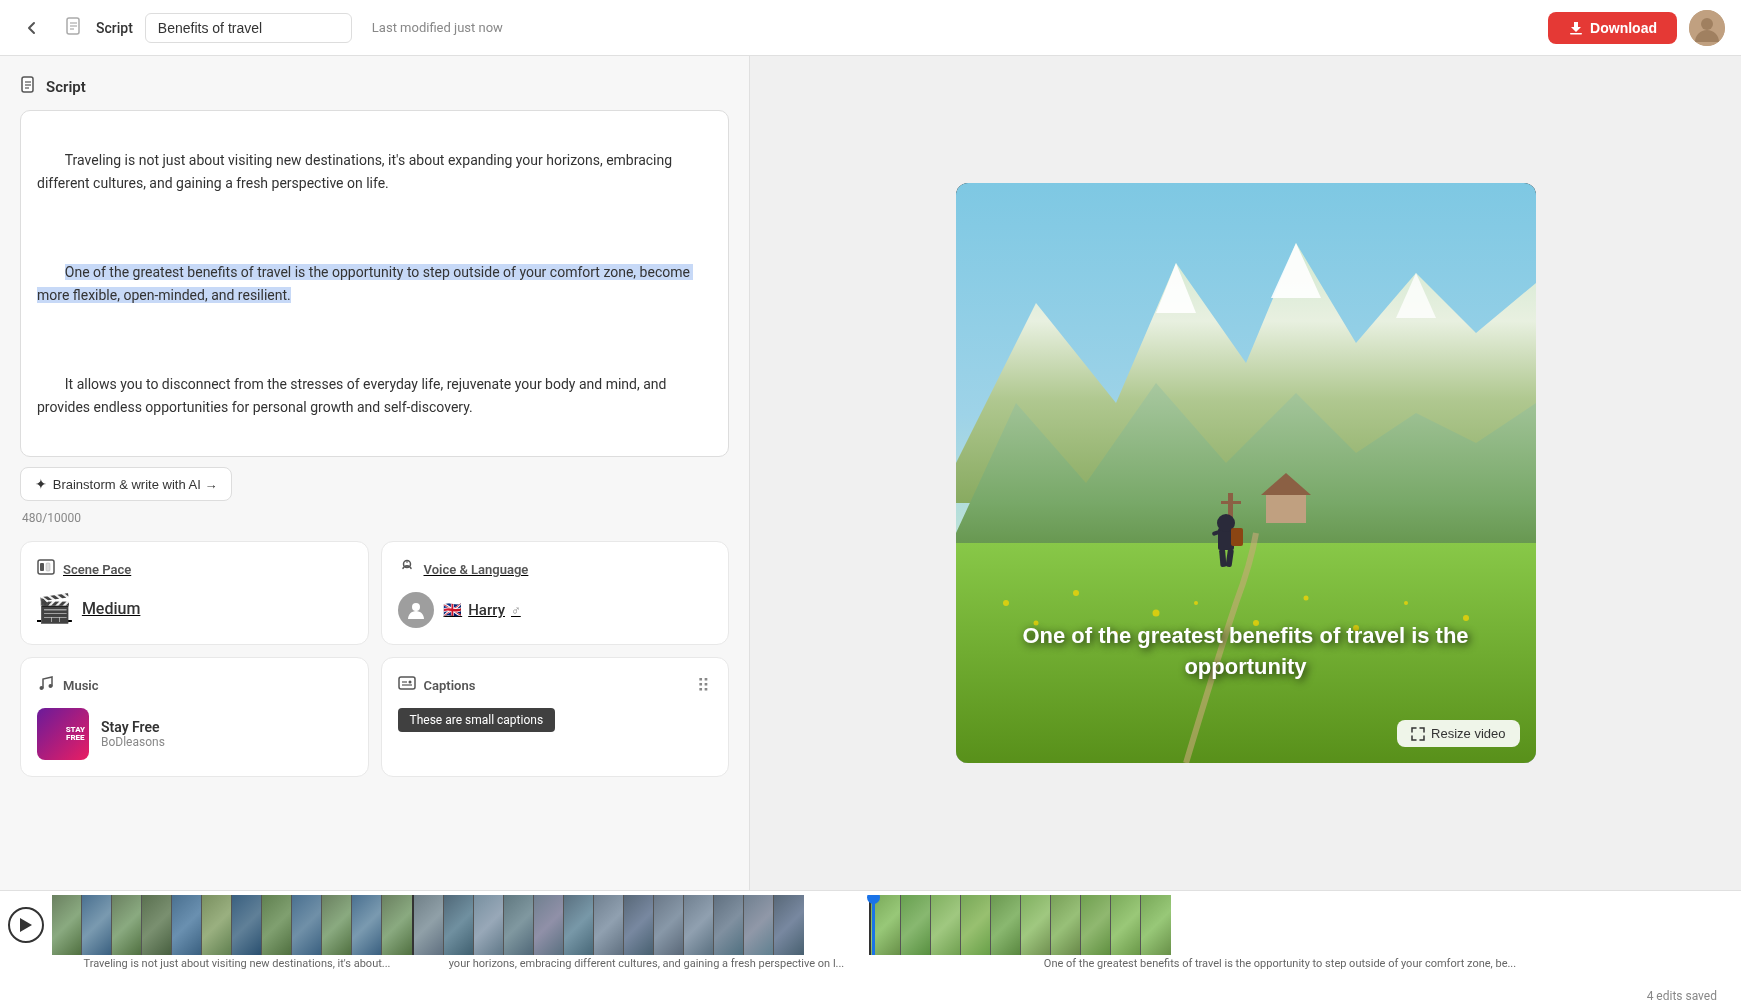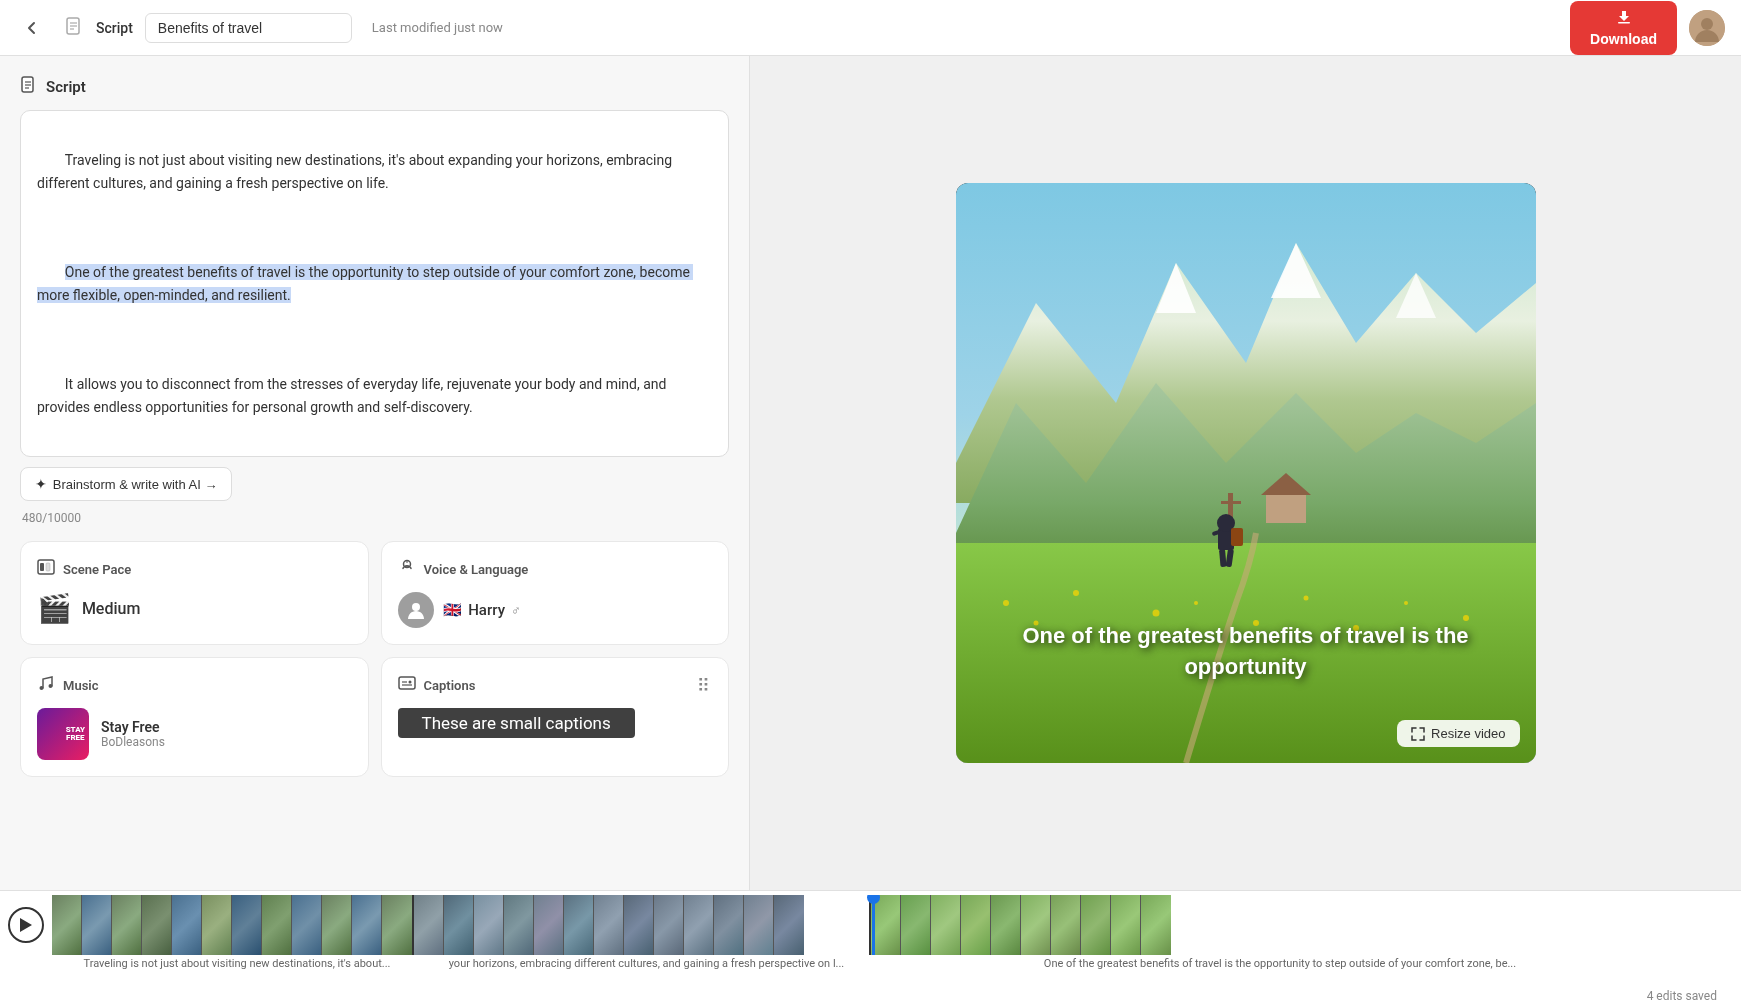--- a/index.html
+++ b/index.html
@@ -19,21 +19,21 @@
     #header .script-label { font-size: 14px; color: #333; font-weight: 500; }
     #header .title-input {
       border: 1px solid #ddd; border-radius: 6px; padding: 6px 12px;
       font-size: 14px; color: #333; outline: none; min-width: 200px;
     }
     #header .modified-text { font-size: 13px; color: #888; margin-left: 8px; }
     #header .spacer { flex: 1; }
     #header .download-btn {
       background: #e53935; color: #fff; border: none; border-radius: 8px;
       padding: 8px 20px; font-size: 14px; font-weight: 600; cursor: pointer;
-      display: flex; align-items: center; gap: 6px; flex-direction: column;
+      display: flex; align-items: center; gap: 6px;
     }
     #header .avatar {
       width: 36px; height: 36px; border-radius: 50%; background: #c0a080;
       display: flex; align-items: center; justify-content: center; overflow: hidden;
     }
 
     
     #main {
       display: flex; position: fixed; top: 56px; left: 0; right: 0; bottom: 0;
     }
@@ -60,20 +60,21 @@
       background: #fff; border: 1px solid #ddd; border-radius: 8px;
       padding: 8px 14px; font-size: 13px; color: #333; cursor: pointer;
       margin-top: 10px; margin-bottom: 4px;
     }
     .brainstorm-btn .sparkle { font-size: 14px; }
 
     
     #cards-row {
       display: grid; grid-template-columns: 1fr 1fr; gap: 12px;
       padding: 16px 20px 0 20px;
+      text-decoration: underline;
     }
     .card {
       background: #fff; border-radius: 12px; border: 1px solid #e8e8e8;
       padding: 16px; cursor: pointer;
     }
     .card-header {
       display: flex; align-items: center; gap: 8px; margin-bottom: 12px;
     }
     .card-icon { font-size: 16px; color: #555; }
     .card-title { font-size: 13px; font-weight: 600; color: #555; }
@@ -99,21 +100,21 @@
     }
     .music-info { display: flex; flex-direction: column; }
     .music-title { font-size: 14px; font-weight: 600; color: #333; }
     .music-artist { font-size: 12px; color: #888; }
     .captions-header {
       display: flex; align-items: center; justify-content: space-between; margin-bottom: 12px;
     }
     .dots-icon { font-size: 18px; color: #888; letter-spacing: 2px; }
     .caption-preview {
       display: inline-block; background: rgba(0,0,0,0.75); color: #fff;
-      font-size: 17px; padding: 5px 24px; border-radius: 4px;
+      font-size: 12px; padding: 5px 12px; border-radius: 4px;
     }
 
     
     #right-panel {
       flex: 1; background: #f0f0f0; display: flex; flex-direction: column;
       align-items: center; justify-content: center; position: relative;
     }
     .video-container {
       width: 100%; max-width: 580px; position: relative; border-radius: 12px;
       overflow: hidden; background: #000;

